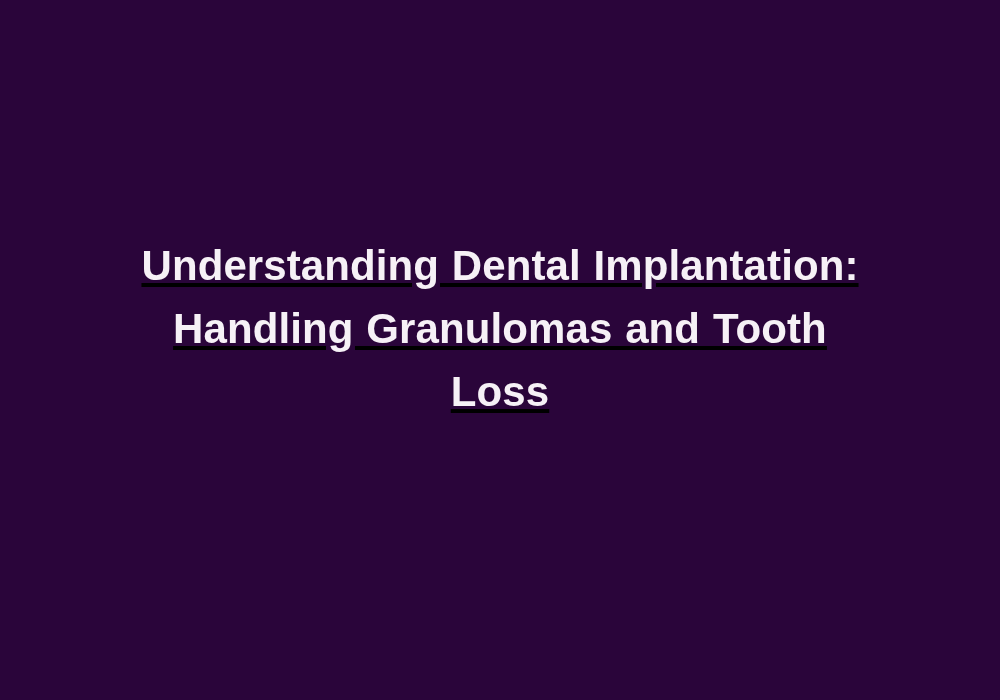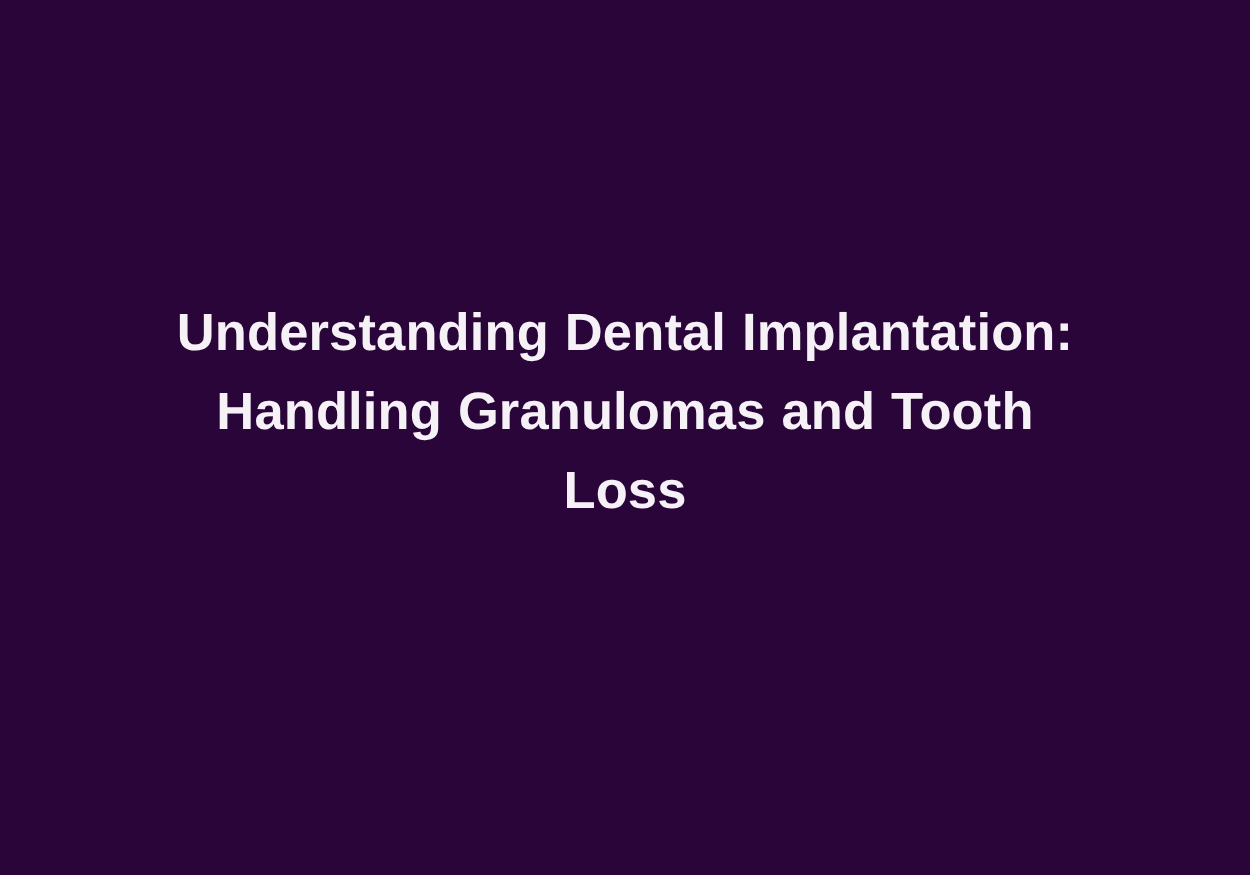--- a/index.html
+++ b/index.html
@@ -19,20 +19,21 @@
   
   .title-card {
     position: relative;
     box-sizing: border-box;
     width: 1000px;
     height: 700px;
     background-color: #2a053a;
     display: flex;
     align-items: center;
     justify-content: center;
+    text-decoration: underline;
     -webkit-font-smoothing: antialiased;
   }
 
   
   .headline-block {
     box-sizing: border-box;
     width: 100%;
     max-width: 744px;
     padding: 0 8px;
     margin: 0 auto;

